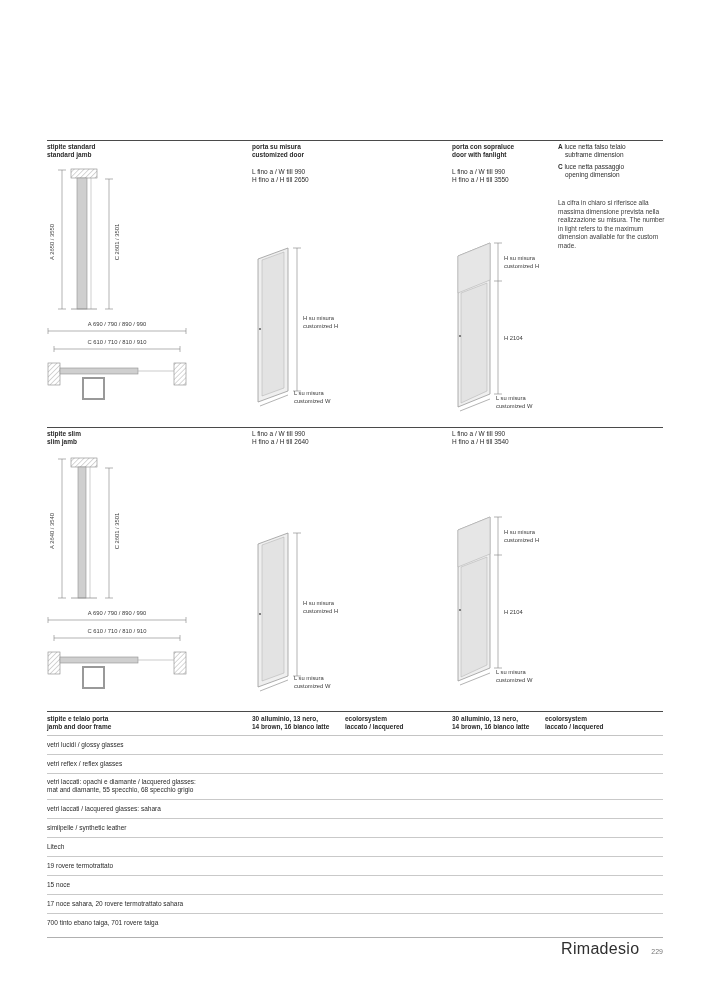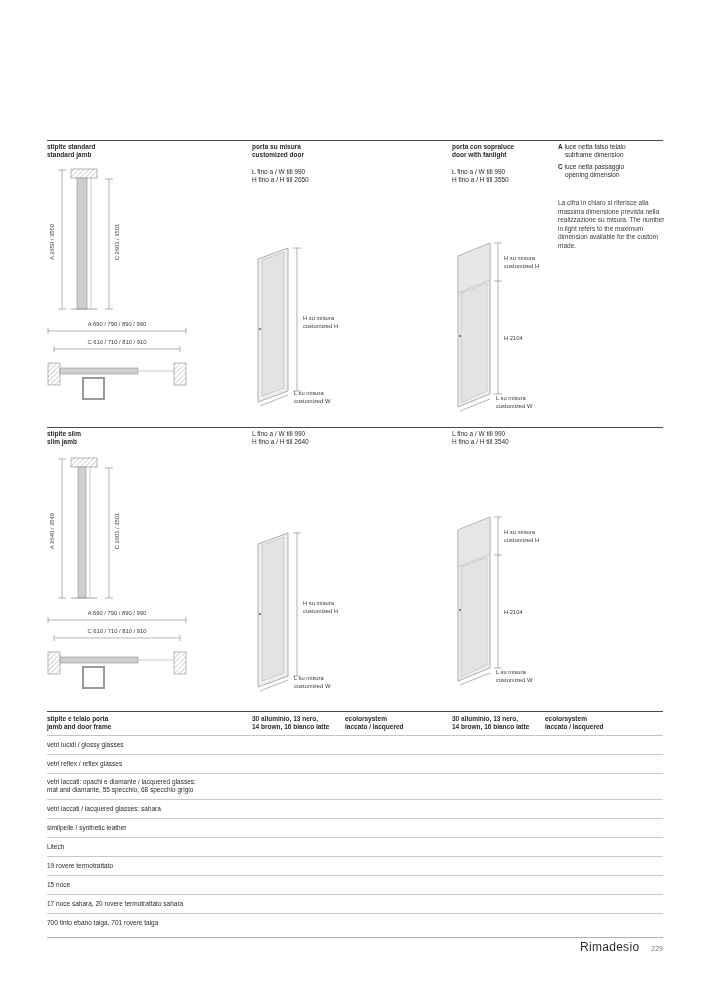--- a/index.html
+++ b/index.html
@@ -15,21 +15,21 @@
   .indent { padding-left:7px; }
   .note { font-size:6.5px; line-height:8.6px; color:#3c3c3c; }
   svg text { font-family:"Liberation Sans", sans-serif; font-size:5.8px; fill:#3a3a3a; }
   .finishes { border-top:1px solid #4a4a4a; }
   .f-head { position:relative; height:24px; border-bottom:1px solid #c4c4c4; }
   .fcol { position:absolute; top:3px; font-size:6.5px; line-height:8px; font-weight:bold; }
   .f-row { font-size:6.5px; line-height:8px; padding-top:5px; height:19px; border-bottom:1px solid #c9c9c9; }
   .f-row.double { height:26px; padding-top:4px; }
   .f-row.last { border-bottom:none; }
   .footer { font-size:7px; color:#777; text-align:right; }
-  .brand { font-size:12px; color:#2f2f2f; letter-spacing:0.3px; }
+  .brand { font-size:16px; color:#2f2f2f; letter-spacing:0.3px; }
 </style>
 </head>
 <body>
 
 <div class="page">
 
   <svg width="0" height="0" class="abs">
     <defs>
       <pattern id="hatch" width="3.5" height="3.5" patternUnits="userSpaceOnUse" patternTransform="rotate(45)">
         <line x1="0" y1="0" x2="0" y2="3.5" stroke="#9a9a9a" stroke-width="0.8"></line>

